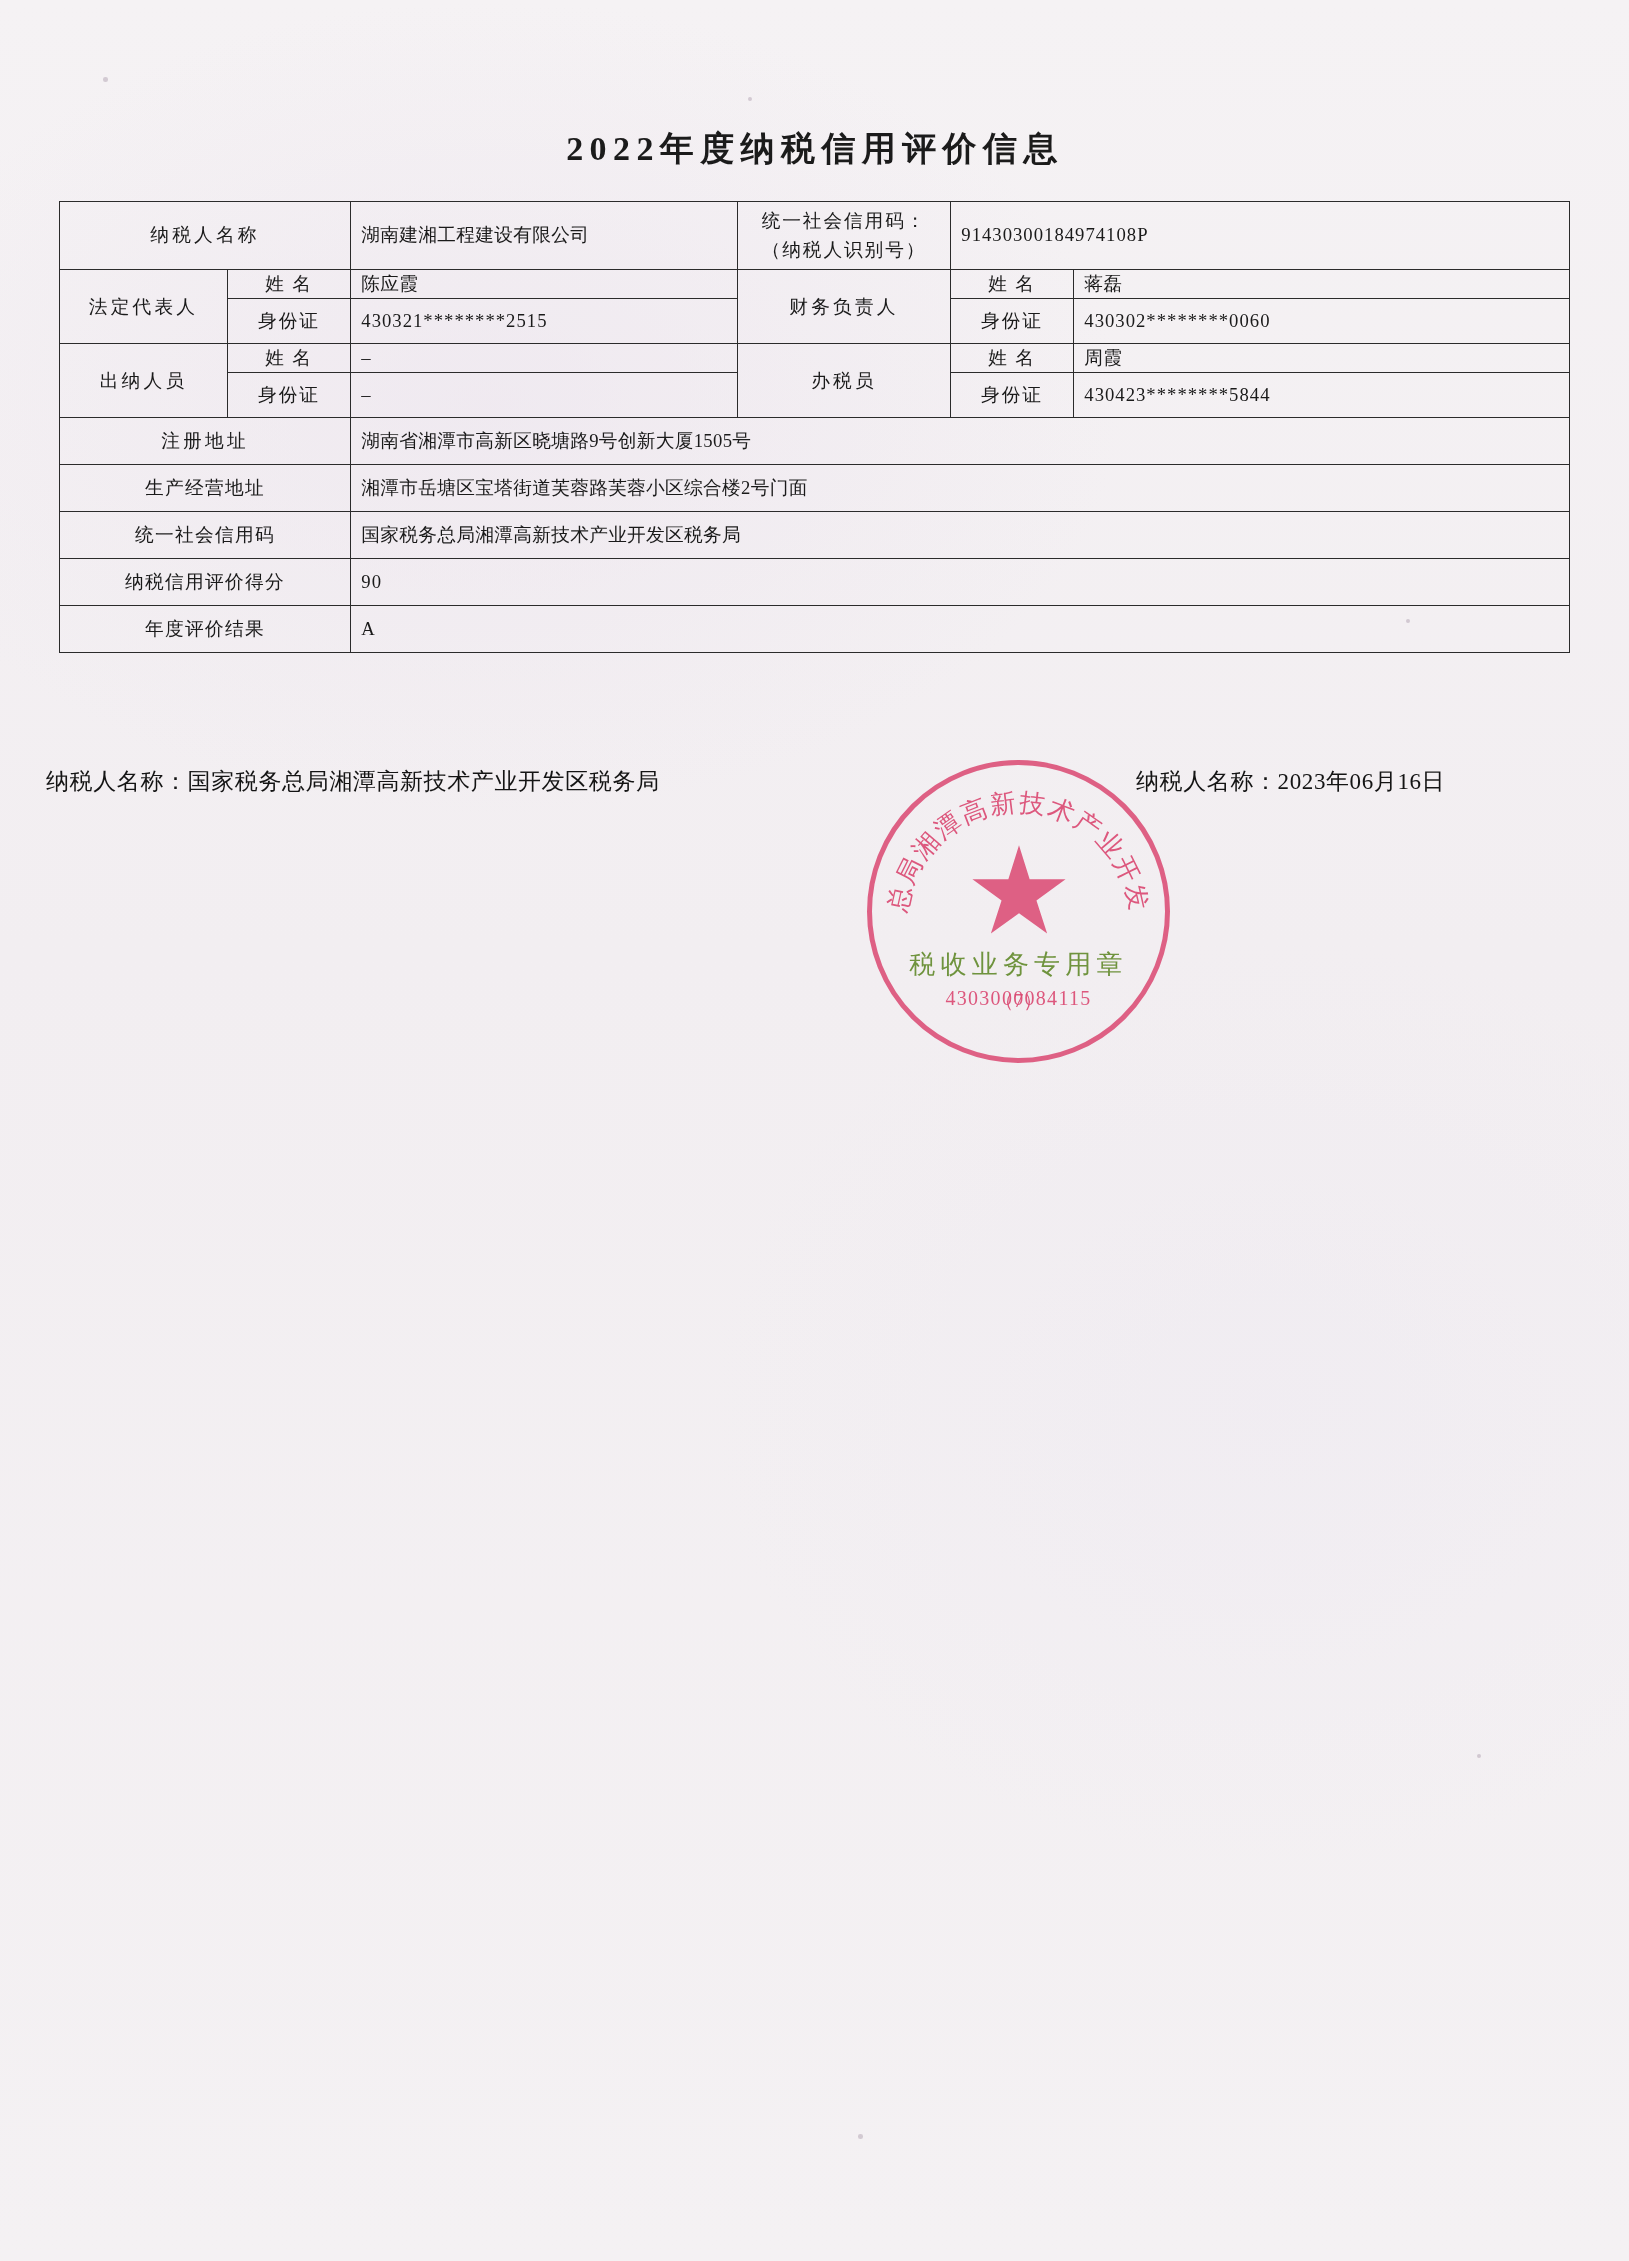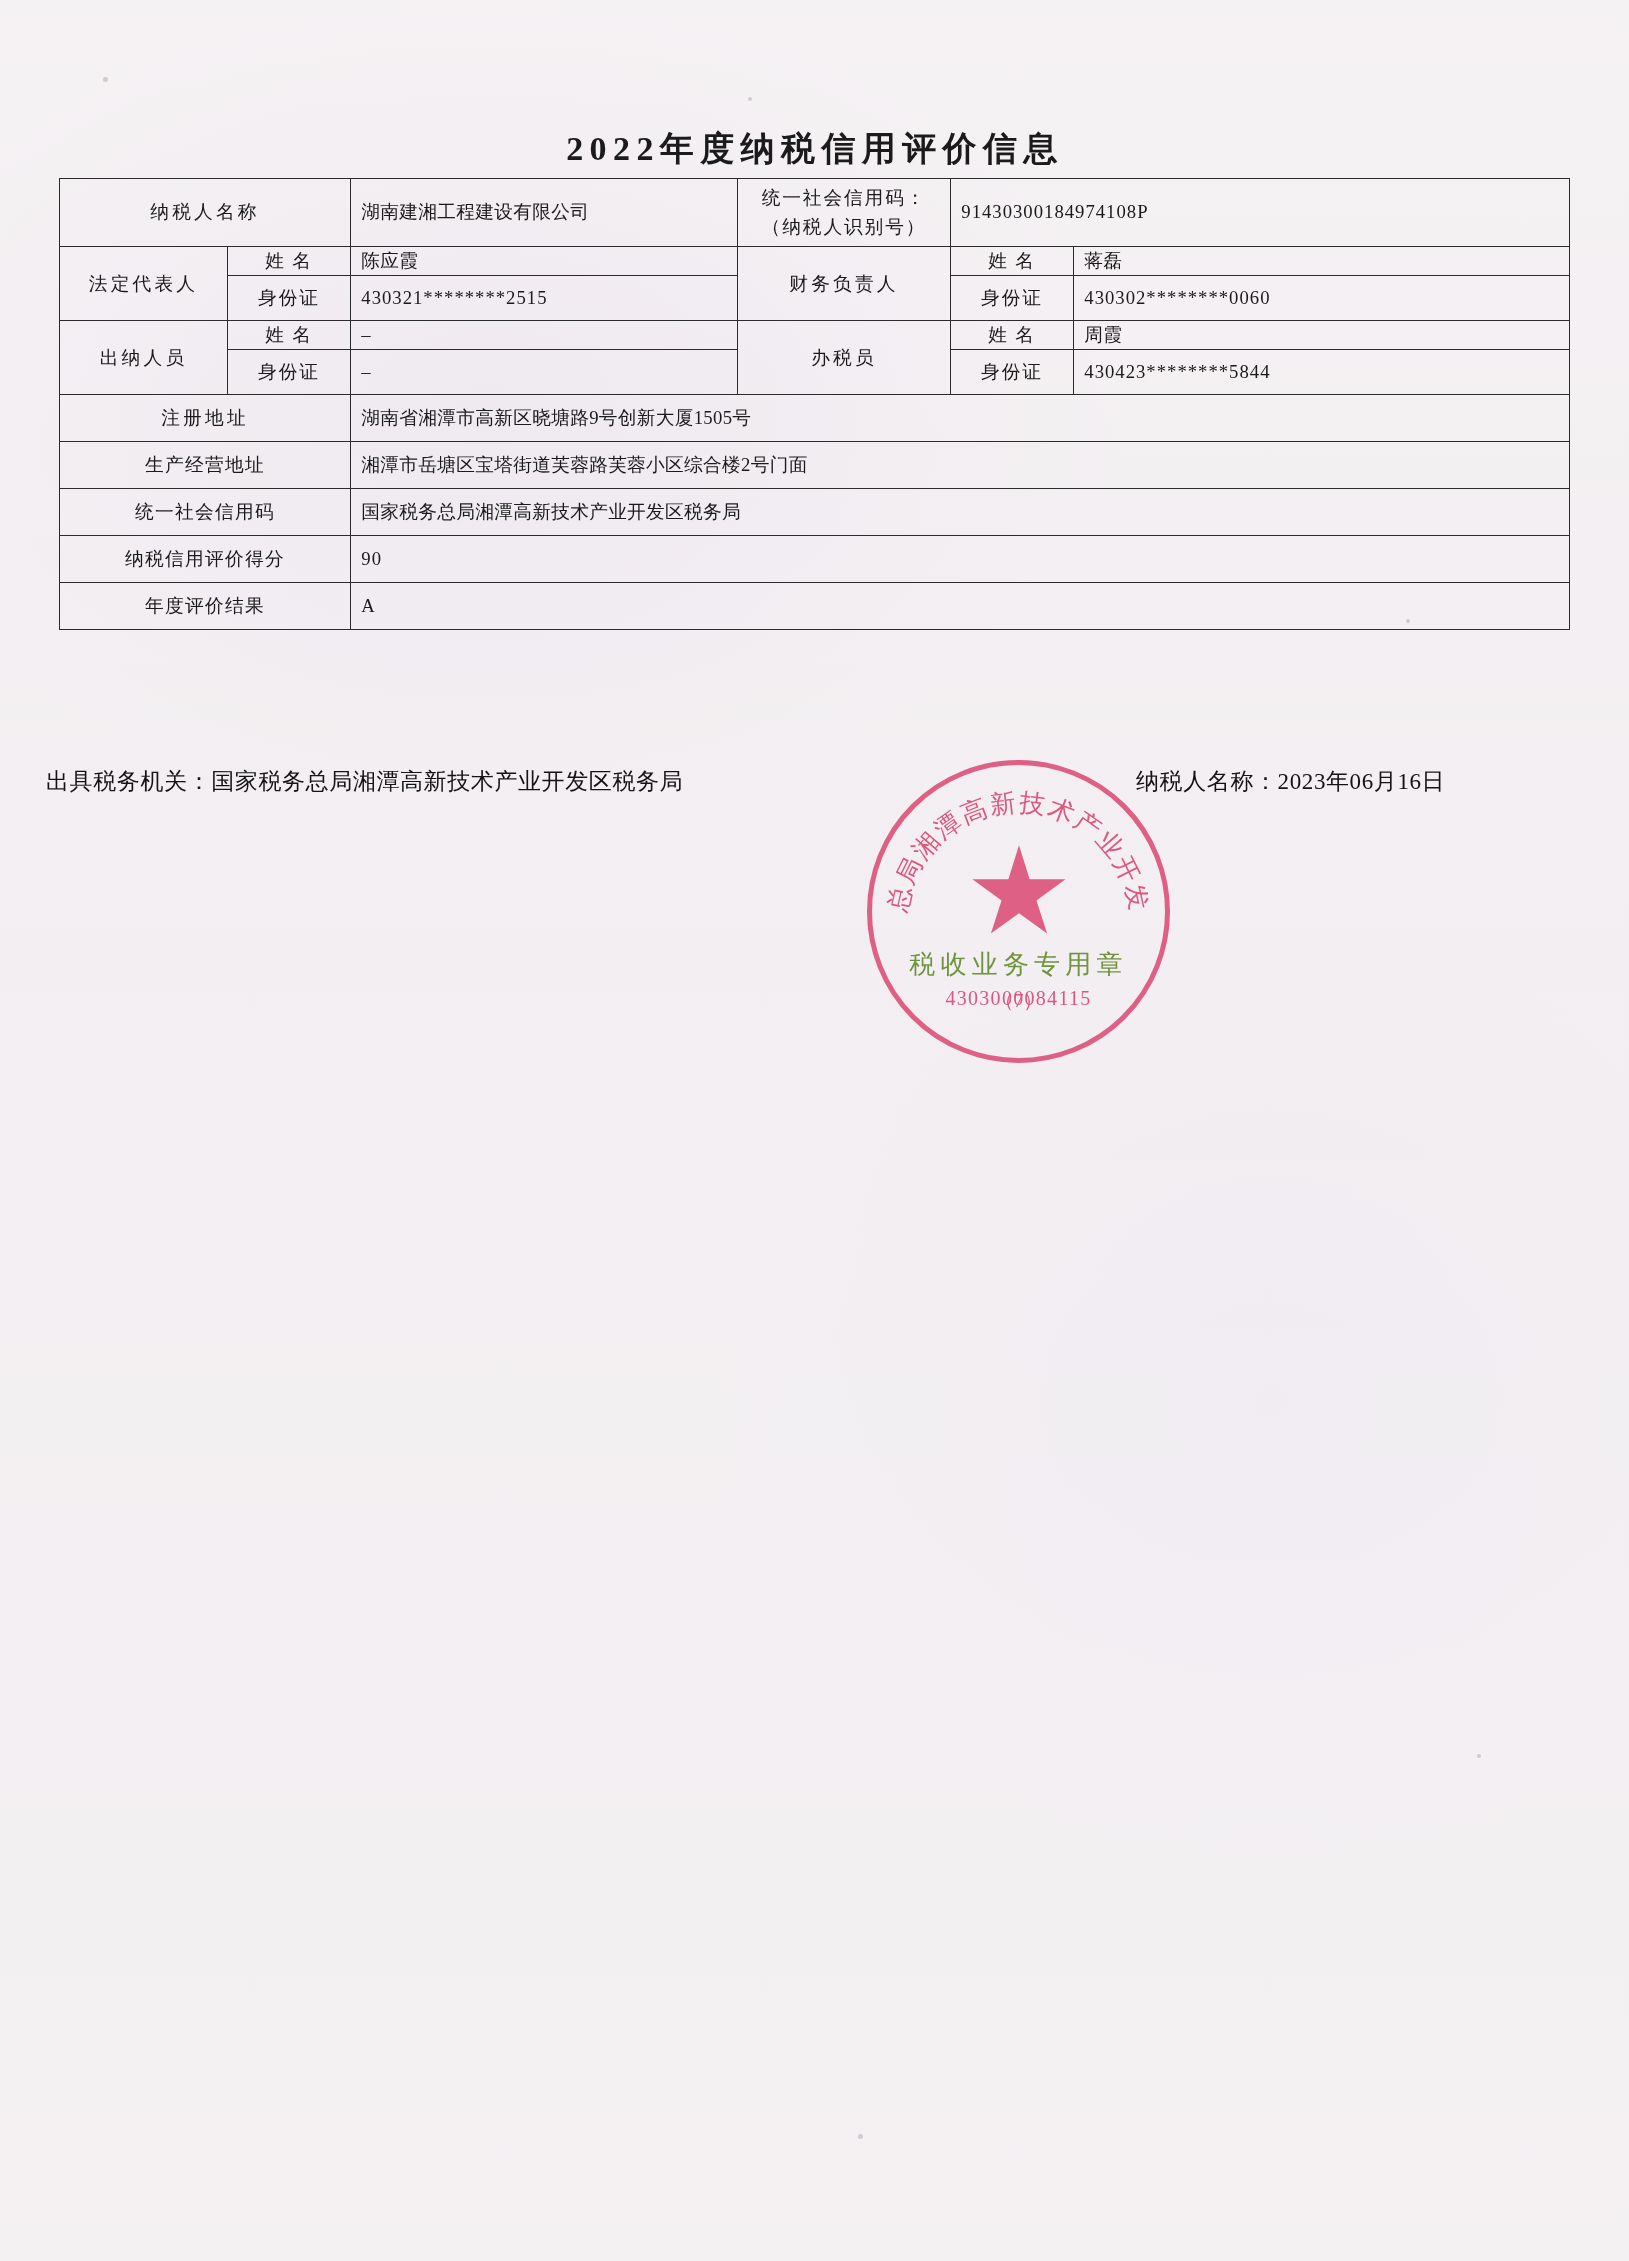--- a/index.html
+++ b/index.html
@@ -37,21 +37,21 @@
     text-align: center;
     font-size: 34px;
     letter-spacing: 6.4px;
     color: #1b1b1b;
     font-family: "Liberation Serif", serif;
     font-weight: 700;
   }
   table.main {
     position: absolute;
     left: 59px;
-    top: 178px;
+    top: 201px;
     width: 1509px;
     border-collapse: collapse;
     table-layout: fixed;
     border-radius: 8px;
   }
   table.main td {
     border: 1.3px solid #2b2b2b;
     font-size: 18.7px;
     color: #1a1a1a;
     padding: 0 10.3px;
@@ -271,21 +271,21 @@
         <td class="value-mono" colspan="4">90</td>
       </tr>
       <tr>
         <td class="label-tight" colspan="2" style="height:46px;">年度评价结果</td>
         <td class="value-mono" colspan="4">A</td>
       </tr>
     </tbody>
   </table>
 
   <div class="footer-row">
-    <div class="footer-left">出具税务机关：国家税务总局湘潭高新技术产业开发区税务局</div>
+    <div class="footer-left">纳税人名称：国家税务总局湘潭高新技术产业开发区税务局</div>
     <div class="footer-right">纳税人名称：2023年06月16日</div>
   </div>
 
   <div class="seal">
     <div class="ring"></div>
     <svg class="arc-text" viewBox="0 0 470 470">
       <defs>
         <path id="arcpath" d="M 60,255 A 175,175 0 0 1 410,255"></path>
       </defs>
       <text>

